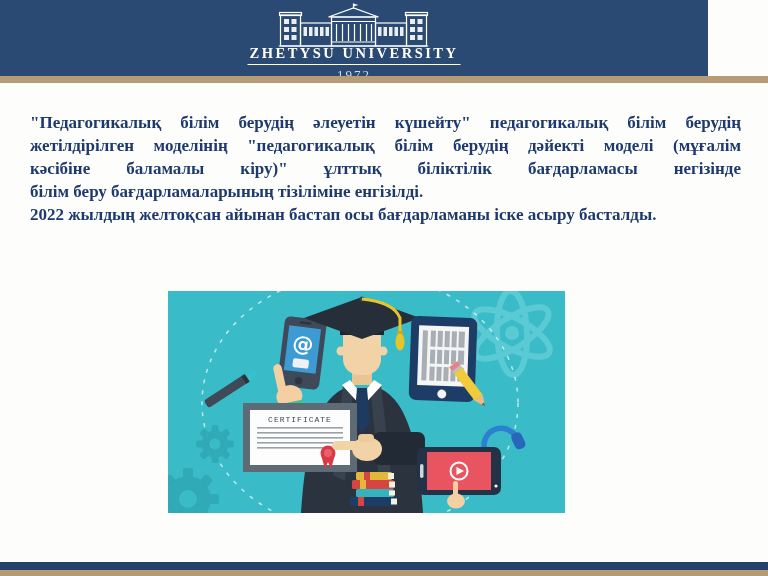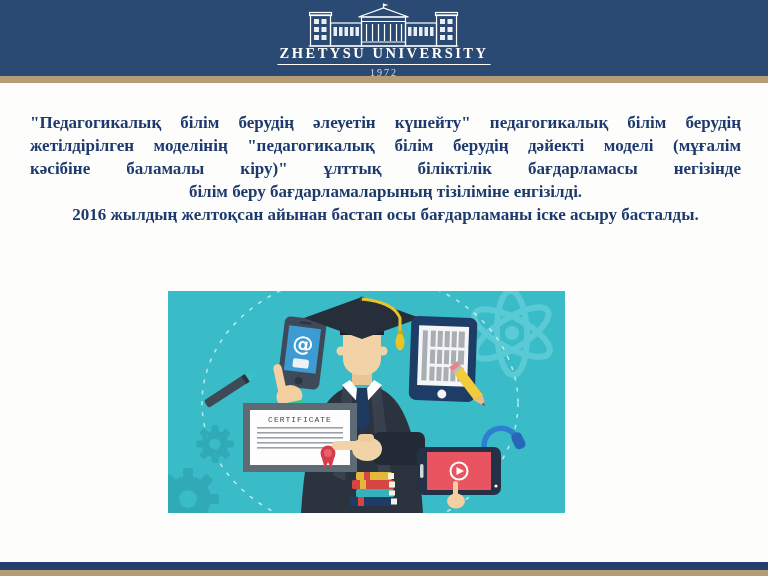--- a/index.html
+++ b/index.html
@@ -1,24 +1,24 @@
 <!DOCTYPE html>
 <html style="--header_navy: #2b4a73; --band_tan: #b59b76; --footer_navy: #24406b; --text_navy: #1e3a6d; --illustration_teal: #3abcc8; --accent_red: #d63c47; --accent_yellow: #e9c428; --accent_blue: #3d9bd3;"><head>
 <meta charset="utf-8">
 <style>
   html,body{margin:0;padding:0;background:#fff;}
   .page{position:relative;width:768px;height:576px;overflow:hidden;background:#fdfdfc;font-family:"Liberation Serif",serif;}
-  .header{position:absolute;top:0;left:0;width:768px;height:76px;background:var(--header_navy,#2b4a73);}
+  .header{position:absolute;top:0;left:0;width:708px;height:76px;background:var(--header_navy,#2b4a73);}
   .header-band{position:absolute;top:76px;left:0;width:768px;height:7px;background:var(--band_tan,#b59b76);}
   .logo{position:absolute;top:3px;left:50%;transform:translateX(-50%);display:flex;flex-direction:column;align-items:center;}
   .uni-name{color:#fff;font-weight:bold;font-size:14.5px;letter-spacing:2.5px;white-space:nowrap;border-bottom:1.8px solid #fff;padding:0 2px 2px 2px;margin-top:-2px;}
-  .uni-year{color:#d7dde7;font-size:10px;letter-spacing:2px;margin-top:1.5px;}
+  .uni-year{color:#d7dde7;font-size:13px;letter-spacing:2px;margin-top:1.5px;}
   .text-block{position:absolute;left:30px;top:111px;width:711px;color:var(--text_navy,#1e3a6d);font-weight:bold;font-size:17px;line-height:23px;}
   .jline{text-align:justify;text-align-last:justify;}
-  .lline{text-align:center;}
+  .lline{text-align:left;}
   .illustration{position:absolute;left:168px;top:291px;width:397px;height:222px;}
   .footer-navy{position:absolute;top:562px;left:0;width:768px;height:8px;background:var(--footer_navy,#24406b);}
   .footer-tan{position:absolute;top:570px;left:0;width:768px;height:6px;background:var(--band_tan,#b59b76);}
 </style>
 </head>
 <body>
 
 <div class="page">
 
   <div class="header">
@@ -77,21 +77,21 @@
   </div>
   <div class="header-band"></div>
 
   <div class="text-block">
     <div>
       <div class="jline">"Педагогикалық білім берудің әлеуетін күшейту" педагогикалық білім берудің</div>
       <div class="jline">жетілдірілген моделінің "педагогикалық білім берудің дәйекті моделі (мұғалім</div>
       <div class="jline">кәсібіне баламалы кіру)" ұлттық біліктілік бағдарламасы негізінде</div>
       <div class="lline">білім беру бағдарламаларының тізіліміне енгізілді.</div>
     </div>
-    <div class="lline">2016 жылдың желтоқсан айынан бастап осы бағдарламаны іске асыру басталды.</div>
+    <div class="lline">2022 жылдың желтоқсан айынан бастап осы бағдарламаны іске асыру басталды.</div>
   </div>
 
   <svg class="illustration" viewBox="0 0 397 222">
     <rect x="0" y="0" width="397" height="222" fill="#3abcc8"></rect>
 
     <g transform="translate(344,42)" stroke="#63ced7" fill="none" stroke-width="6" opacity="0.8">
       <ellipse rx="42" ry="15" transform="rotate(28)"></ellipse>
       <ellipse rx="42" ry="15" transform="rotate(88)"></ellipse>
       <ellipse rx="42" ry="15" transform="rotate(148)"></ellipse>
       <circle r="7" fill="#63ced7" stroke="none"></circle>

